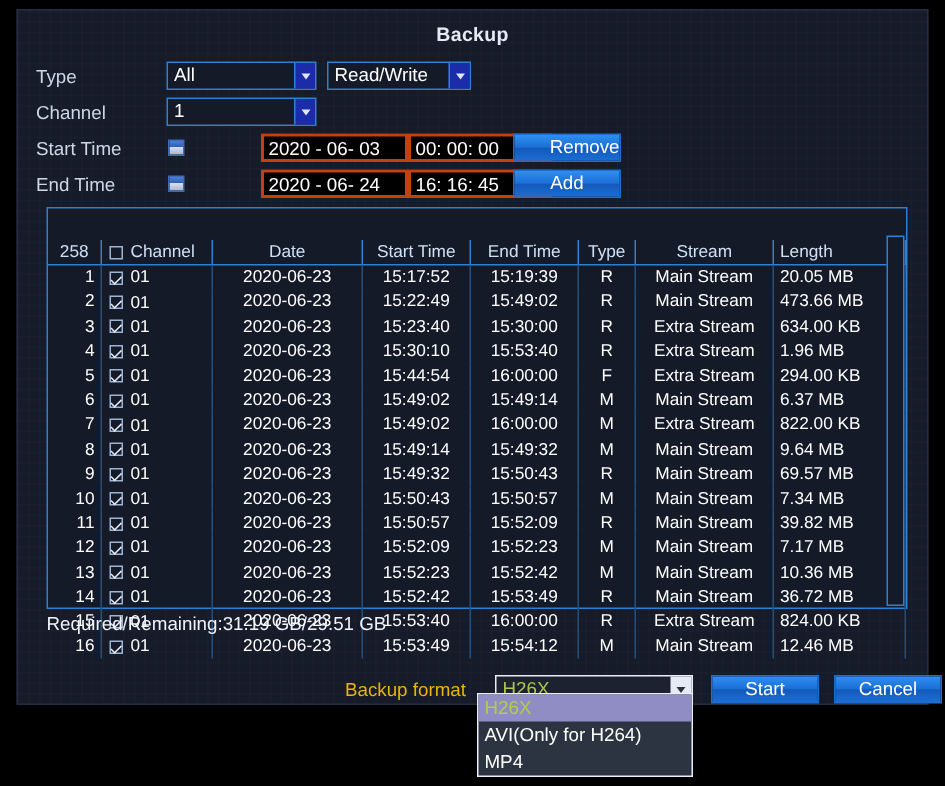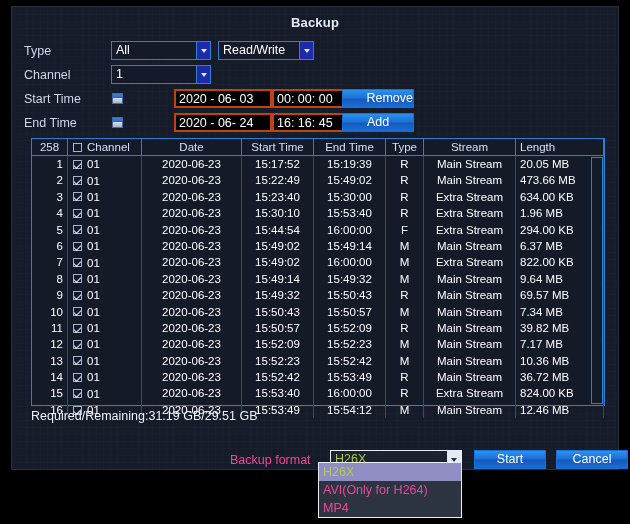--- a/index.html
+++ b/index.html
@@ -120,20 +120,21 @@
     background: #141a28;
   }
   .thead, .trow {
     display: flex;
     height: 16.4px;
     box-sizing: border-box;
   }
   .thead {
     border-bottom: 1px solid #2f7fd0;
     height: 17px;
+    margin-top: 21px;
   }
   .thead .cell {
     color: #cfe0f5;
     font-size: 11.5px;
     line-height: 16px;
     text-align: center;
     border-right: 1px solid #2f7fd0;
     box-sizing: border-box;
     overflow: hidden; white-space: nowrap;
   }
@@ -189,21 +190,21 @@
   .required {
     position: absolute;
     left: 19px; top: 402px;
     color: #eef2f9;
     font-size: 12.5px;
   }
 
   
   .fmt-label {
     position: absolute; left: 218px; top: 446px;
-    color: #ec4899; font-size: 12.5px;
+    color: #eab308; font-size: 12.5px;
   }
   .fmt-combo {
     position: absolute; left: 318px; top: 443px;
     width: 132px; height: 19px;
     box-sizing: border-box;
     background: #1c2230;
     border: 1px solid #e9eef7;
     display: flex; align-items: stretch;
   }
   .fmt-combo .fval {
@@ -241,21 +242,21 @@
     background: #2b3440;
     border: 1px solid #e9eef7;
     box-sizing: border-box;
     z-index: 50;
   }
   .dd-item {
     font-size: 12.5px;
     line-height: 18px;
     height: 18px;
     padding-left: 4px;
-    color: #ec4899;
+    color: #ffffff;
     white-space: nowrap;
   }
   .dd-item.sel {
     background: #8f8dc4;
     color: #b3cc4e;
   }
 </style>
 </head>
 <body>
 

